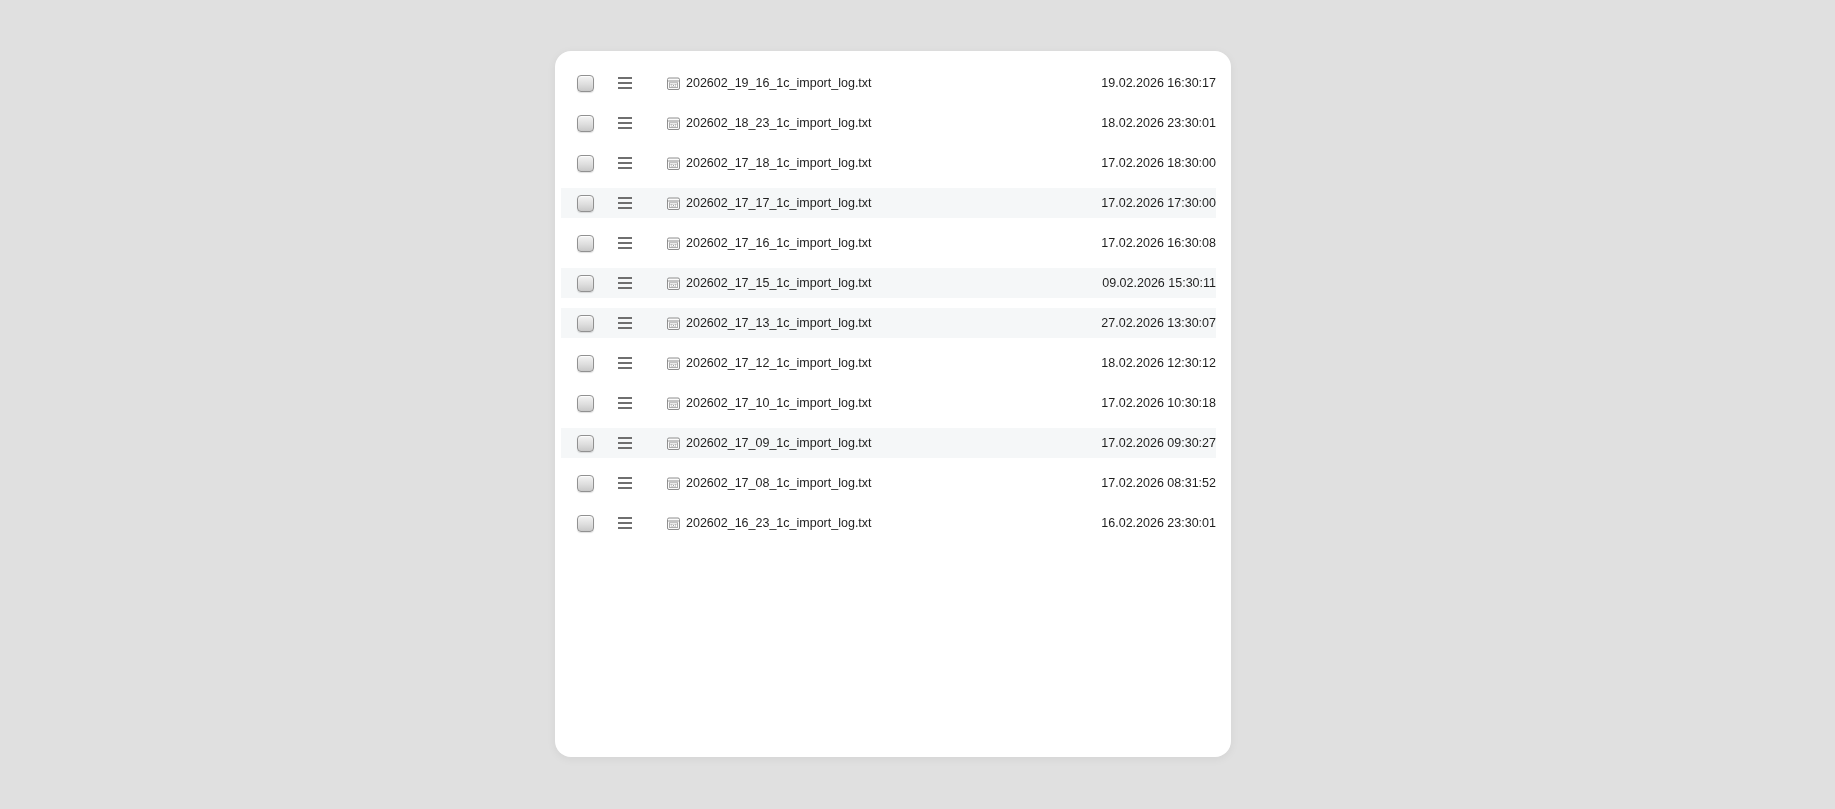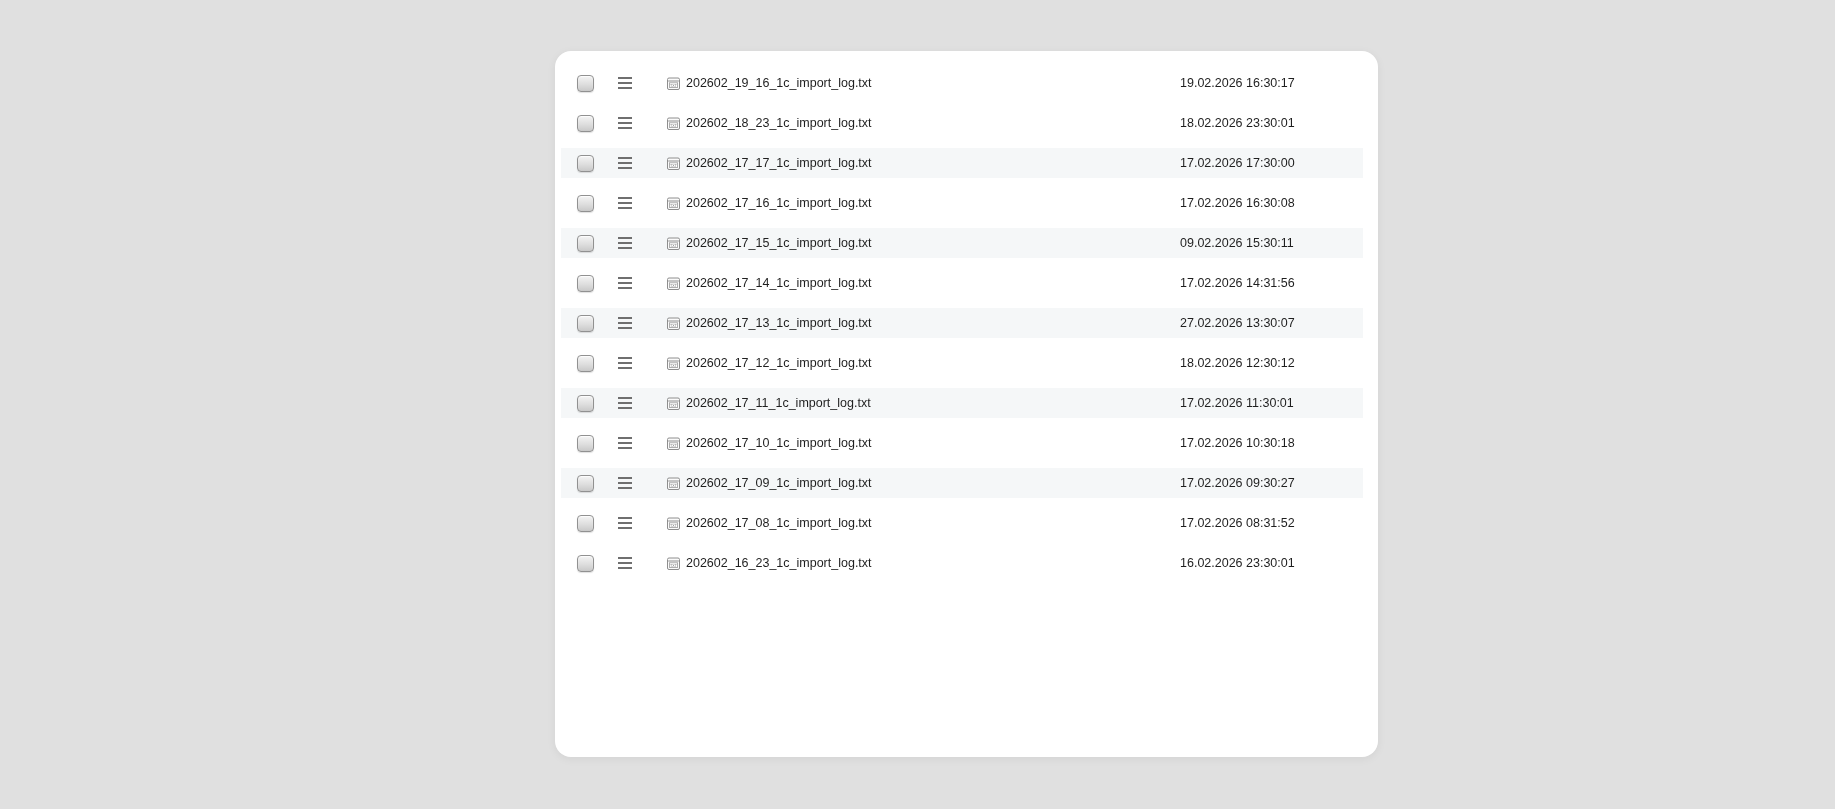--- a/index.html
+++ b/index.html
@@ -13,21 +13,21 @@
   html,body{margin:0;padding:0;}
   body{
     width:1835px;height:809px;overflow:hidden;
     background:var(--page-bg);
     font-family:"Liberation Sans", sans-serif;
     color:var(--text);
     position:relative;
   }
   .panel{
     position:absolute;left:555px;top:51px;
-    width:823px;height:706px;
+    width:676px;height:706px;
     background:var(--panel-bg);
     border-radius:16px;
     box-shadow:0 2px 10px rgba(0,0,0,0.06);
     padding:12px 15px 14px 6px;
   }
   .file-list{width:100%;}
   .row{height:40px;display:flex;align-items:center;}
   .band{
     height:30px;width:100%;
     display:flex;align-items:center;
@@ -53,21 +53,21 @@
     margin-left:5px;
     font-size:12.5px;line-height:1;
     white-space:nowrap;
     cursor:pointer;
   }
   .modified{
     margin-left:auto;flex:0 0 auto;
     width:183px;
     font-size:12.5px;line-height:1;
     white-space:nowrap;
-    text-align:left;
+    text-align:right;
   }
 </style>
 </head>
 <body>
 
 <div class="panel">
   <div class="file-list">
   <div class="row">
     <div class="band">
       <input type="checkbox" class="row-checkbox" style="">
@@ -101,20 +101,38 @@
         <path d="M2.2 5 H12.8" stroke="#8e8e8e" stroke-width="1" fill="none"></path>
         <rect x="3.4" y="6.8" width="8.2" height="4.6" fill="#ffffff" stroke="#9a9a9a" stroke-width="0.8"></rect>
         <text class="txt-label" x="7.5" y="10.5" font-size="3.6" text-anchor="middle" fill="#6f6f6f">TXT</text>
       </svg>
       <span class="file-name">202602_18_23_1c_import_log.txt</span>
       <span class="modified">18.02.2026 23:30:01</span>
     </div>
   </div>
 
 
+  <div class="row">
+    <div class="band">
+      <input type="checkbox" class="row-checkbox" style="">
+      <div class="menu-icon">
+        <span></span>
+            <span></span>
+            <span></span>
+      </div>
+      <svg class="file-icon" width="15" height="15" viewBox="0 0 15 15">
+        <rect x="1.5" y="2" width="12" height="11.5" rx="1.5" fill="#fbfbfb" stroke="#8e8e8e" stroke-width="1"></rect>
+        <path d="M2.2 5 H12.8" stroke="#8e8e8e" stroke-width="1" fill="none"></path>
+        <rect x="3.4" y="6.8" width="8.2" height="4.6" fill="#ffffff" stroke="#9a9a9a" stroke-width="0.8"></rect>
+        <text class="txt-label" x="7.5" y="10.5" font-size="3.6" text-anchor="middle" fill="#6f6f6f">TXT</text>
+      </svg>
+      <span class="file-name">202602_17_18_1c_import_log.txt</span>
+      <span class="modified">17.02.2026 18:30:00</span>
+    </div>
+  </div>
 
   <div class="row">
     <div class="band striped">
       <input type="checkbox" class="row-checkbox" style="">
       <div class="menu-icon">
         <span></span>
             <span></span>
             <span></span>
       </div>
       <svg class="file-icon" width="15" height="15" viewBox="0 0 15 15">
@@ -159,38 +177,20 @@
         <rect x="1.5" y="2" width="12" height="11.5" rx="1.5" fill="#fbfbfb" stroke="#8e8e8e" stroke-width="1"></rect>
         <path d="M2.2 5 H12.8" stroke="#8e8e8e" stroke-width="1" fill="none"></path>
         <rect x="3.4" y="6.8" width="8.2" height="4.6" fill="#ffffff" stroke="#9a9a9a" stroke-width="0.8"></rect>
         <text class="txt-label" x="7.5" y="10.5" font-size="3.6" text-anchor="middle" fill="#6f6f6f">TXT</text>
       </svg>
       <span class="file-name">202602_17_15_1c_import_log.txt</span>
       <span class="modified">09.02.2026 15:30:11</span>
     </div>
   </div>
 
-  <div class="row">
-    <div class="band">
-      <input type="checkbox" class="row-checkbox" style="">
-      <div class="menu-icon">
-        <span></span>
-            <span></span>
-            <span></span>
-      </div>
-      <svg class="file-icon" width="15" height="15" viewBox="0 0 15 15">
-        <rect x="1.5" y="2" width="12" height="11.5" rx="1.5" fill="#fbfbfb" stroke="#8e8e8e" stroke-width="1"></rect>
-        <path d="M2.2 5 H12.8" stroke="#8e8e8e" stroke-width="1" fill="none"></path>
-        <rect x="3.4" y="6.8" width="8.2" height="4.6" fill="#ffffff" stroke="#9a9a9a" stroke-width="0.8"></rect>
-        <text class="txt-label" x="7.5" y="10.5" font-size="3.6" text-anchor="middle" fill="#6f6f6f">TXT</text>
-      </svg>
-      <span class="file-name">202602_17_14_1c_import_log.txt</span>
-      <span class="modified">17.02.2026 14:31:56</span>
-    </div>
-  </div>
 
   <div class="row">
     <div class="band striped">
       <input type="checkbox" class="row-checkbox" style="">
       <div class="menu-icon">
         <span></span>
             <span></span>
             <span></span>
       </div>
       <svg class="file-icon" width="15" height="15" viewBox="0 0 15 15">
@@ -216,38 +216,20 @@
         <rect x="1.5" y="2" width="12" height="11.5" rx="1.5" fill="#fbfbfb" stroke="#8e8e8e" stroke-width="1"></rect>
         <path d="M2.2 5 H12.8" stroke="#8e8e8e" stroke-width="1" fill="none"></path>
         <rect x="3.4" y="6.8" width="8.2" height="4.6" fill="#ffffff" stroke="#9a9a9a" stroke-width="0.8"></rect>
         <text class="txt-label" x="7.5" y="10.5" font-size="3.6" text-anchor="middle" fill="#6f6f6f">TXT</text>
       </svg>
       <span class="file-name">202602_17_12_1c_import_log.txt</span>
       <span class="modified">18.02.2026 12:30:12</span>
     </div>
   </div>
 
-  <div class="row">
-    <div class="band striped">
-      <input type="checkbox" class="row-checkbox" style="">
-      <div class="menu-icon">
-        <span></span>
-            <span></span>
-            <span></span>
-      </div>
-      <svg class="file-icon" width="15" height="15" viewBox="0 0 15 15">
-        <rect x="1.5" y="2" width="12" height="11.5" rx="1.5" fill="#fbfbfb" stroke="#8e8e8e" stroke-width="1"></rect>
-        <path d="M2.2 5 H12.8" stroke="#8e8e8e" stroke-width="1" fill="none"></path>
-        <rect x="3.4" y="6.8" width="8.2" height="4.6" fill="#ffffff" stroke="#9a9a9a" stroke-width="0.8"></rect>
-        <text class="txt-label" x="7.5" y="10.5" font-size="3.6" text-anchor="middle" fill="#6f6f6f">TXT</text>
-      </svg>
-      <span class="file-name">202602_17_11_1c_import_log.txt</span>
-      <span class="modified">17.02.2026 11:30:01</span>
-    </div>
-  </div>
 
   <div class="row">
     <div class="band">
       <input type="checkbox" class="row-checkbox" style="">
       <div class="menu-icon">
         <span></span>
             <span></span>
             <span></span>
       </div>
       <svg class="file-icon" width="15" height="15" viewBox="0 0 15 15">

